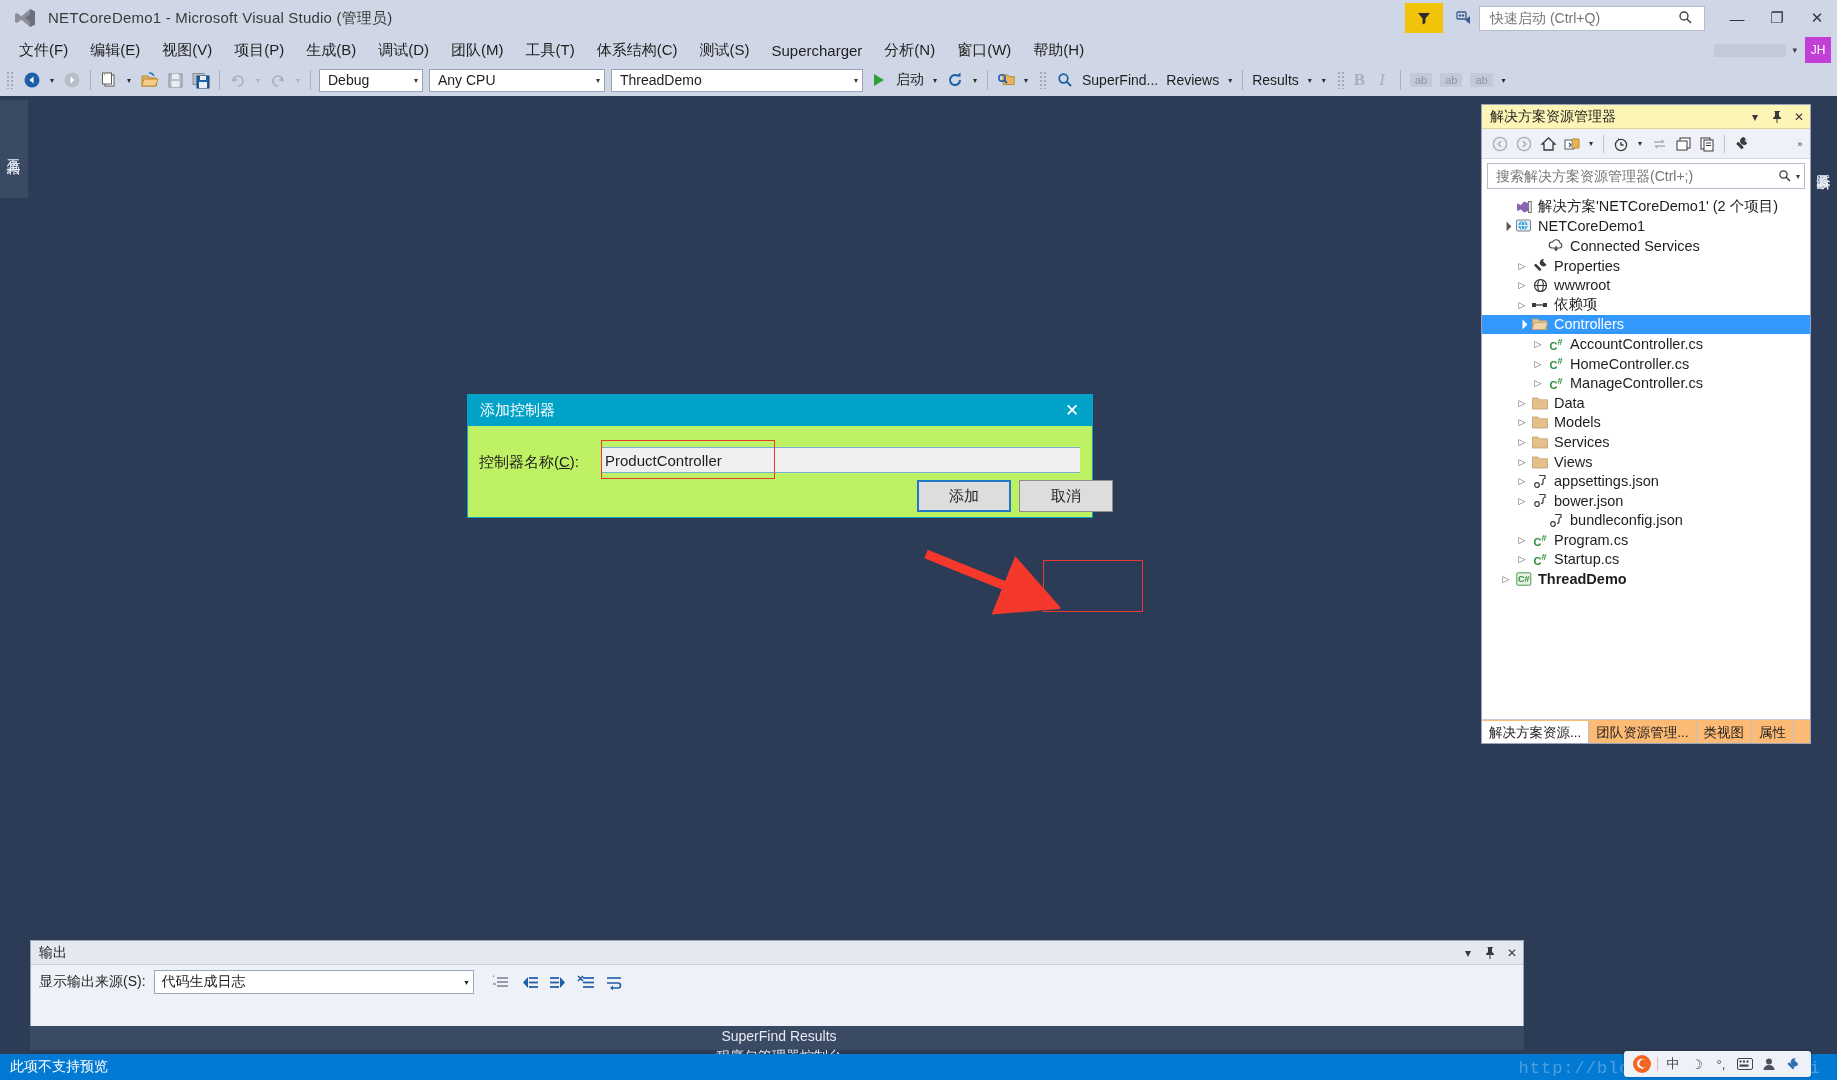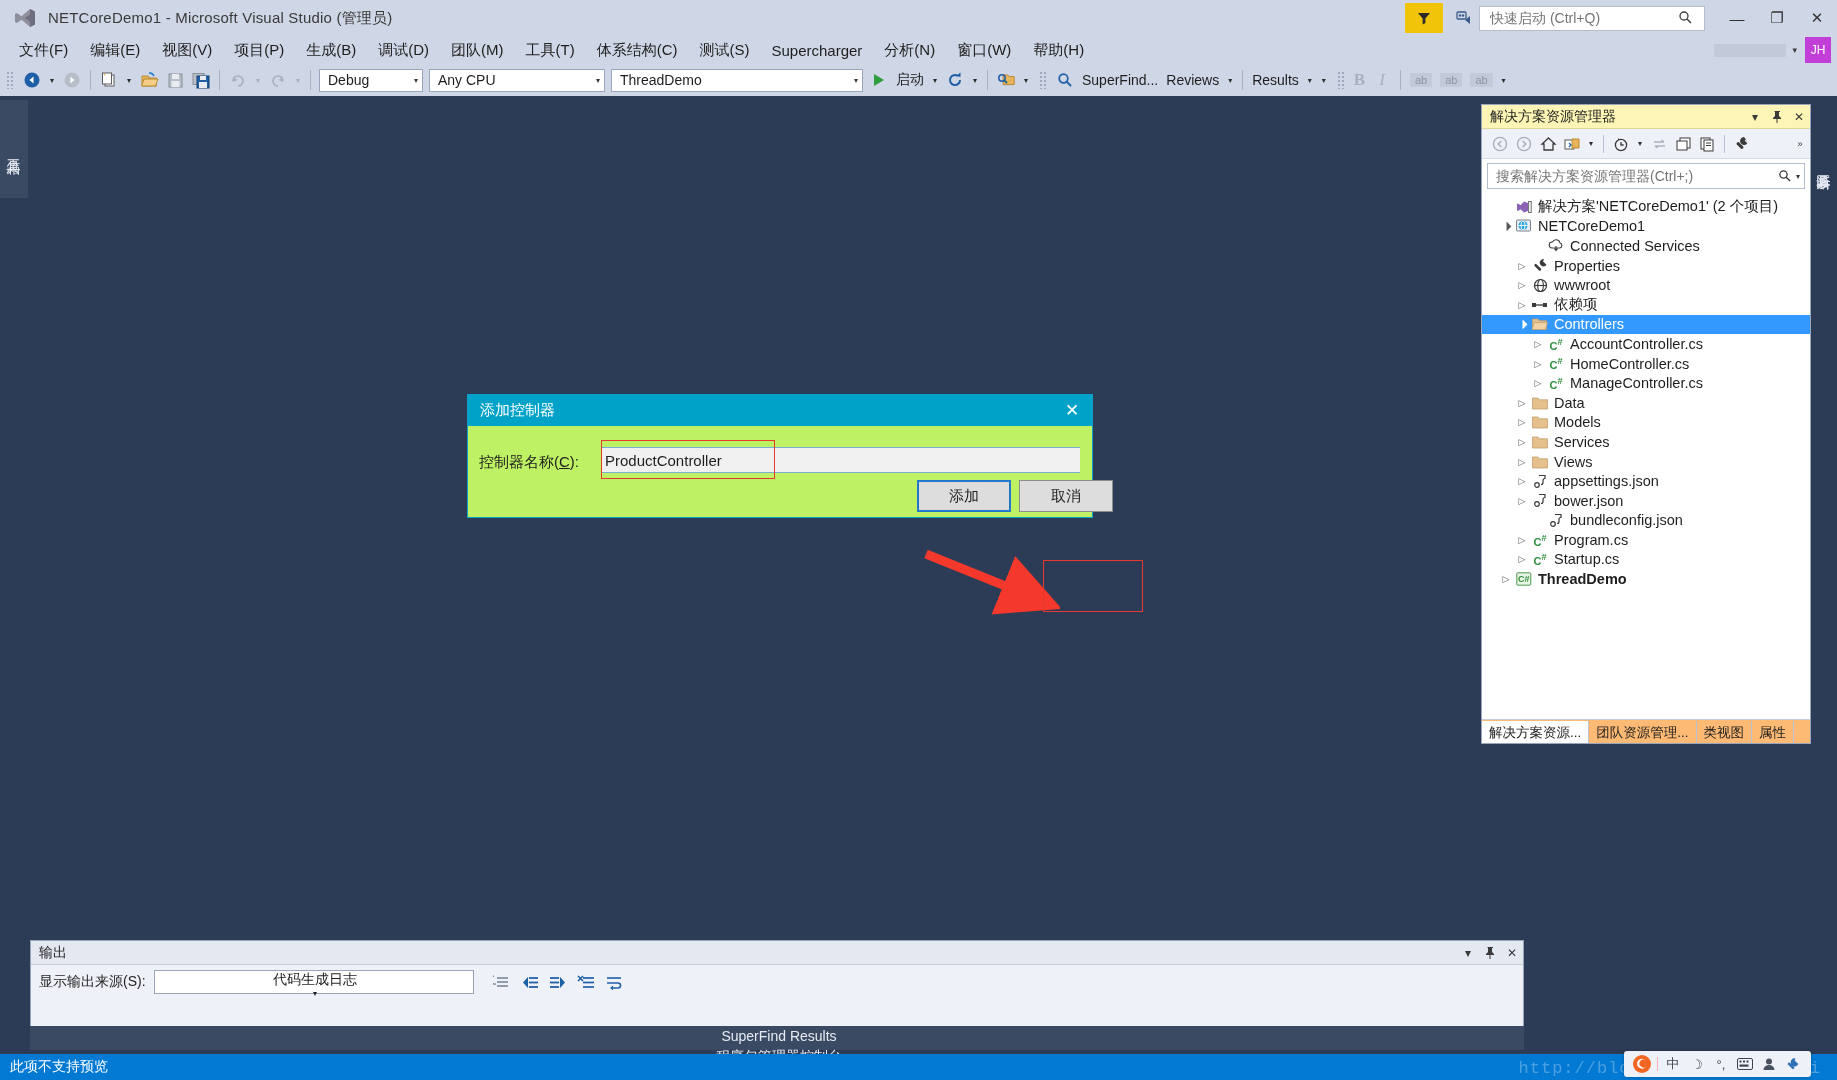--- a/index.html
+++ b/index.html
@@ -188,21 +188,21 @@
   }
   .out-title .sp { flex: 1; }
   .out-hbtn { width: 22px; height: 22px; display:flex; align-items:center; justify-content:center; color:#3a3a3a; font-size:12px; }
   .out-row {
     height: 34px; display: flex; align-items: center; padding-left: 8px;
     font-size: 14px; color: #1e1e1e;
   }
   .out-combo {
     width: 320px; height: 24px; background: #fff; border: 1px solid #9aa4ba;
     display: flex; align-items: center; justify-content: space-between;
-    padding: 0 4px 0 7px; margin-left: 8px; font-size: 14px; flex-direction: column;
+    padding: 0 4px 0 7px; margin-left: 8px; font-size: 14px;
   }
   .out-icons { display: flex; align-items: center; margin-left: 14px; }
   .out-ibtn { width: 28px; height: 26px; display: flex; align-items: center; justify-content: center; }
   .out-scroll {
     position: absolute; left: 1px; bottom: 1px; width: 1492px; height: 16px;
     background: #e9edf5; display: flex; align-items: center;
   }
   .sc-arrow { width: 16px; height: 16px; display:flex; align-items:center; justify-content:center; font-size: 9px; color:#6a7182;}
   .sc-track { flex: 1; }
 

